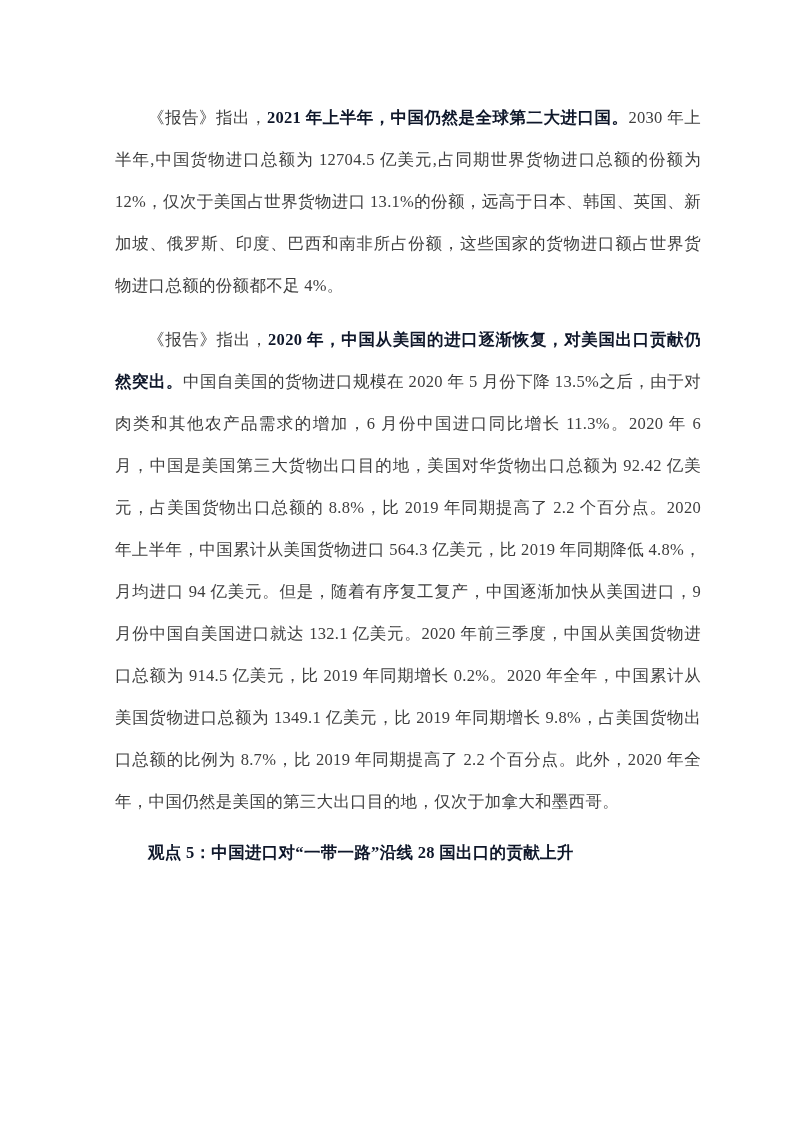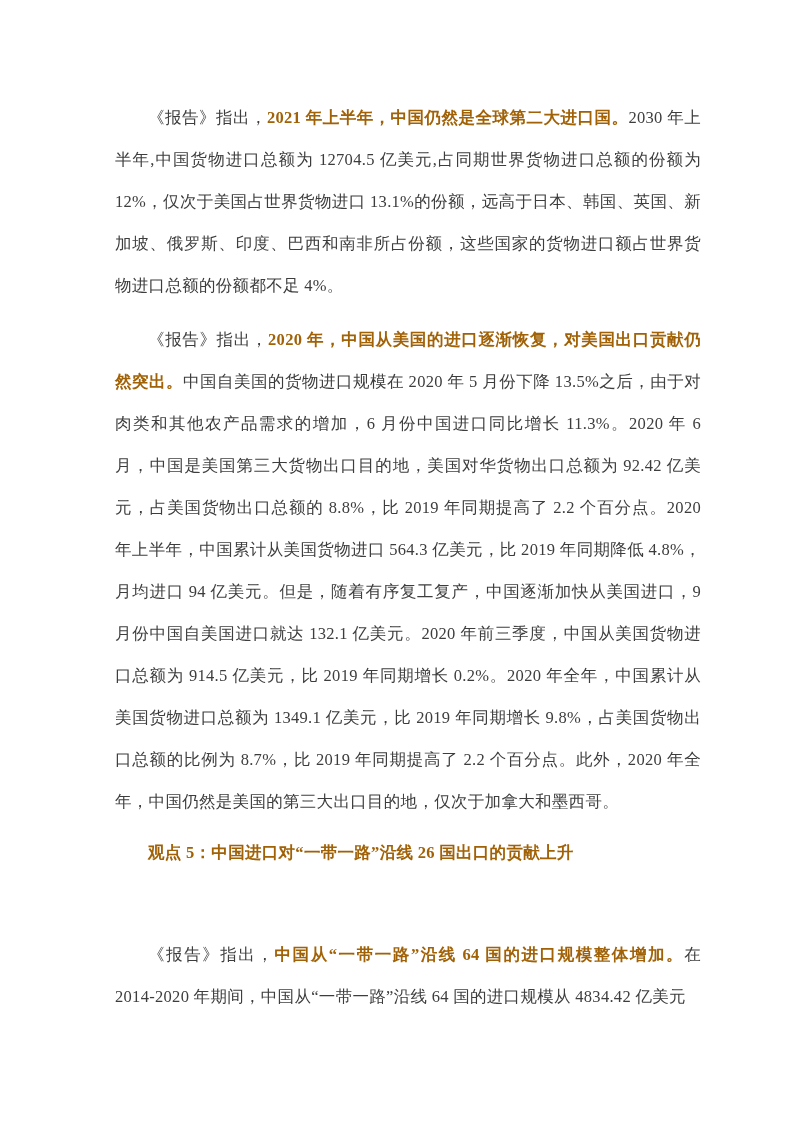--- a/index.html
+++ b/index.html
@@ -23,33 +23,32 @@
     font-size: 16.5px;
     line-height: 42px;
     color: #3d3d3d;
     text-align: justify;
     text-justify: inter-ideograph;
     text-indent: 33px;
     letter-spacing: 0.3px;
   }
   .para b, .heading {
     font-weight: 700;
-    color: #a16207;
+    color: #0f172a;
   }
   #para-1 { top: 97px; }
   #para-2 { top: 319px; }
   #heading-viewpoint-5 { top: 832px; }
   #para-3 { top: 934px; }
 </style>
 </head>
 <body>
 
 <div class="page">
 
   <p class="para" id="para-1"><span>《报告》指出，</span><b>2021 年上半年，中国仍然是全球第二大进口国。</b><span>2030 年上半年,中国货物进口总额为 12704.5 亿美元,占同期世界货物进口总额的份额为 12%，仅次于美国占世界货物进口 13.1%的份额，远高于日本、韩国、英国、新加坡、俄罗斯、印度、巴西和南非所占份额，这些国家的货物进口额占世界货物进口总额的份额都不足 4%。</span></p>
 
   <p class="para" id="para-2"><span>《报告》指出，</span><b>2020 年，中国从美国的进口逐渐恢复，对美国出口贡献仍然突出。</b><span>中国自美国的货物进口规模在 2020 年 5 月份下降 13.5%之后，由于对肉类和其他农产品需求的增加，6 月份中国进口同比增长 11.3%。2020 年 6 月，中国是美国第三大货物出口目的地，美国对华货物出口总额为 92.42 亿美元，占美国货物出口总额的 8.8%，比 2019 年同期提高了 2.2 个百分点。2020 年上半年，中国累计从美国货物进口 564.3 亿美元，比 2019 年同期降低 4.8%，月均进口 94 亿美元。但是，随着有序复工复产，中国逐渐加快从美国进口，9 月份中国自美国进口就达 132.1 亿美元。2020 年前三季度，中国从美国货物进口总额为 914.5 亿美元，比 2019 年同期增长 0.2%。2020 年全年，中国累计从美国货物进口总额为 1349.1 亿美元，比 2019 年同期增长 9.8%，占美国货物出口总额的比例为 8.7%，比 2019 年同期提高了 2.2 个百分点。此外，2020 年全年，中国仍然是美国的第三大出口目的地，仅次于加拿大和墨西哥。</span></p>
 
-  <h3 class="heading" id="heading-viewpoint-5">观点 5：中国进口对“一带一路”沿线 26 国出口的贡献上升</h3>
+  <h3 class="heading" id="heading-viewpoint-5">观点 5：中国进口对“一带一路”沿线 28 国出口的贡献上升</h3>
 
-  <p class="para" id="para-3"><span>《报告》指出，</span><b>中国从“一带一路”沿线 64 国的进口规模整体增加。</b><span>在 2014-2020 年期间，中国从“一带一路”沿线 64 国的进口规模从 4834.42 亿美元</span></p>
 
 </div>
 
 </body></html>

